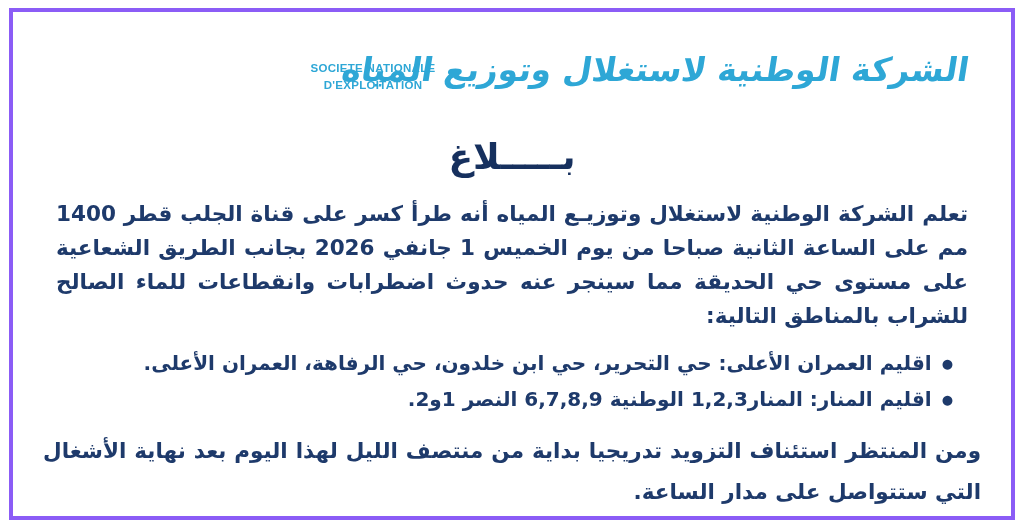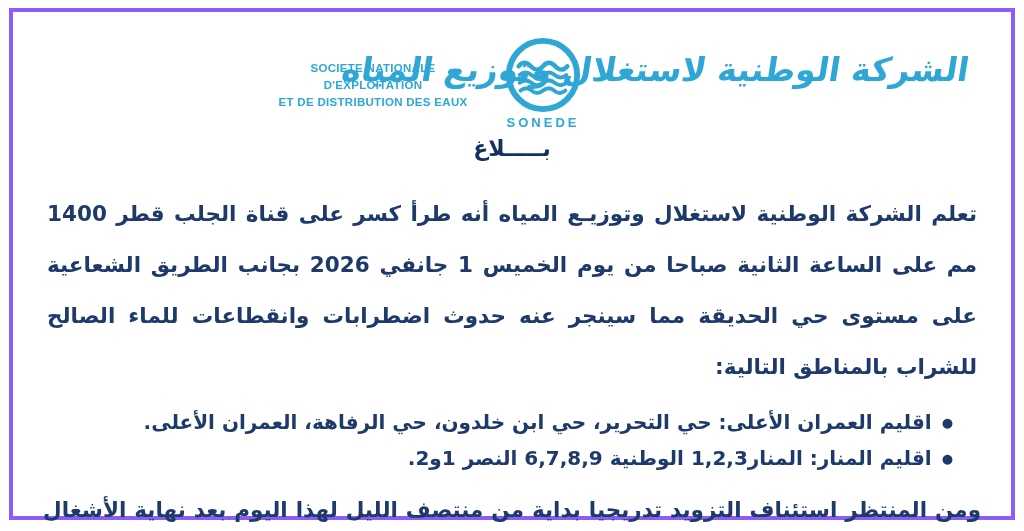--- a/index.html
+++ b/index.html
@@ -71,38 +71,38 @@
   }
   
   .title {
     position: absolute;
     left: 0;
     right: 0;
     top: 124px;
     text-align: center;
     direction: rtl;
     color: #16305E;
-    font-size: 22px;
+    font-size: 36px;
     font-weight: bold;
     letter-spacing: 1px;
   }
   
   .body-text {
     position: absolute;
     left: 30px;
     right: 30px;
     top: 172px;
     direction: rtl;
     color: #1E3A6B;
     font-weight: bold;
   }
   .intro {
-    margin: 4px;
+    margin: 13px;
     font-size: 21.5px;
-    line-height: 51px;
+    line-height: 34px;
     text-align: justify;
   }
   .regions {
     margin: 13px 28px 0 0;
   }
   .bullet-item {
     font-size: 20px;
     line-height: 34.5px;
   }
   .dot {
@@ -119,35 +119,22 @@
   }
 </style>
 </head>
 <body>
 
 <div class="page">
   <div class="frame">
 
     <div class="org-fr">
       <div>SOCIETE NATIONALE D'EXPLOITATION</div>
-      <div>ET DE DISTRIBUTION DES EAUX</div>
     </div>
 
-    <div class="logo">
-      <span>
-        <svg width="78" height="78" viewBox="0 0 80 80">
-          <circle cx="40" cy="40" r="35" fill="none" stroke="#2EA7D6" stroke-width="6"></circle>
-          <path d="M15 31 q 6 -7 12.5 0 t 12.5 0 t 12.5 0 t 12.5 0" fill="none" stroke="#2EA7D6" stroke-width="4.5" stroke-linecap="round"></path>
-          <path d="M16 40 q 6 -5 12 0 t 12 0 t 12 0 t 12 0" fill="none" stroke="#2EA7D6" stroke-width="4" stroke-linecap="round"></path>
-          <path d="M16 48 q 6 -5 12 0 t 12 0 t 12 0 t 12 0" fill="none" stroke="#2EA7D6" stroke-width="4" stroke-linecap="round"></path>
-          <path d="M17 56 q 6 -5 11.5 0 t 11.5 0 t 11.5 0 t 11.5 0" fill="none" stroke="#2EA7D6" stroke-width="4" stroke-linecap="round"></path>
-        </svg>
-      </span>
-      <div class="logo-label">SONEDE</div>
-    </div>
 
     <div class="org-ar">
       <span class="slant">الشركة الوطنية لاستغلال وتوزيع المياه</span>
     </div>
 
     <div class="title">بـــــلاغ</div>
 
     <div class="body-text">
       <p class="intro">تعلم الشركة الوطنية لاستغلال وتوزيـع المياه أنه طرأ كسر على قناة الجلب قطر 1400 مم على الساعة الثانية صباحا من يوم الخميس 1 جانفي 2026 بجانب الطريق الشعاعية على مستوى حي الحديقة مما سينجر عنه حدوث اضطرابات وانقطاعات للماء الصالح للشراب بالمناطق التالية:</p>
 

